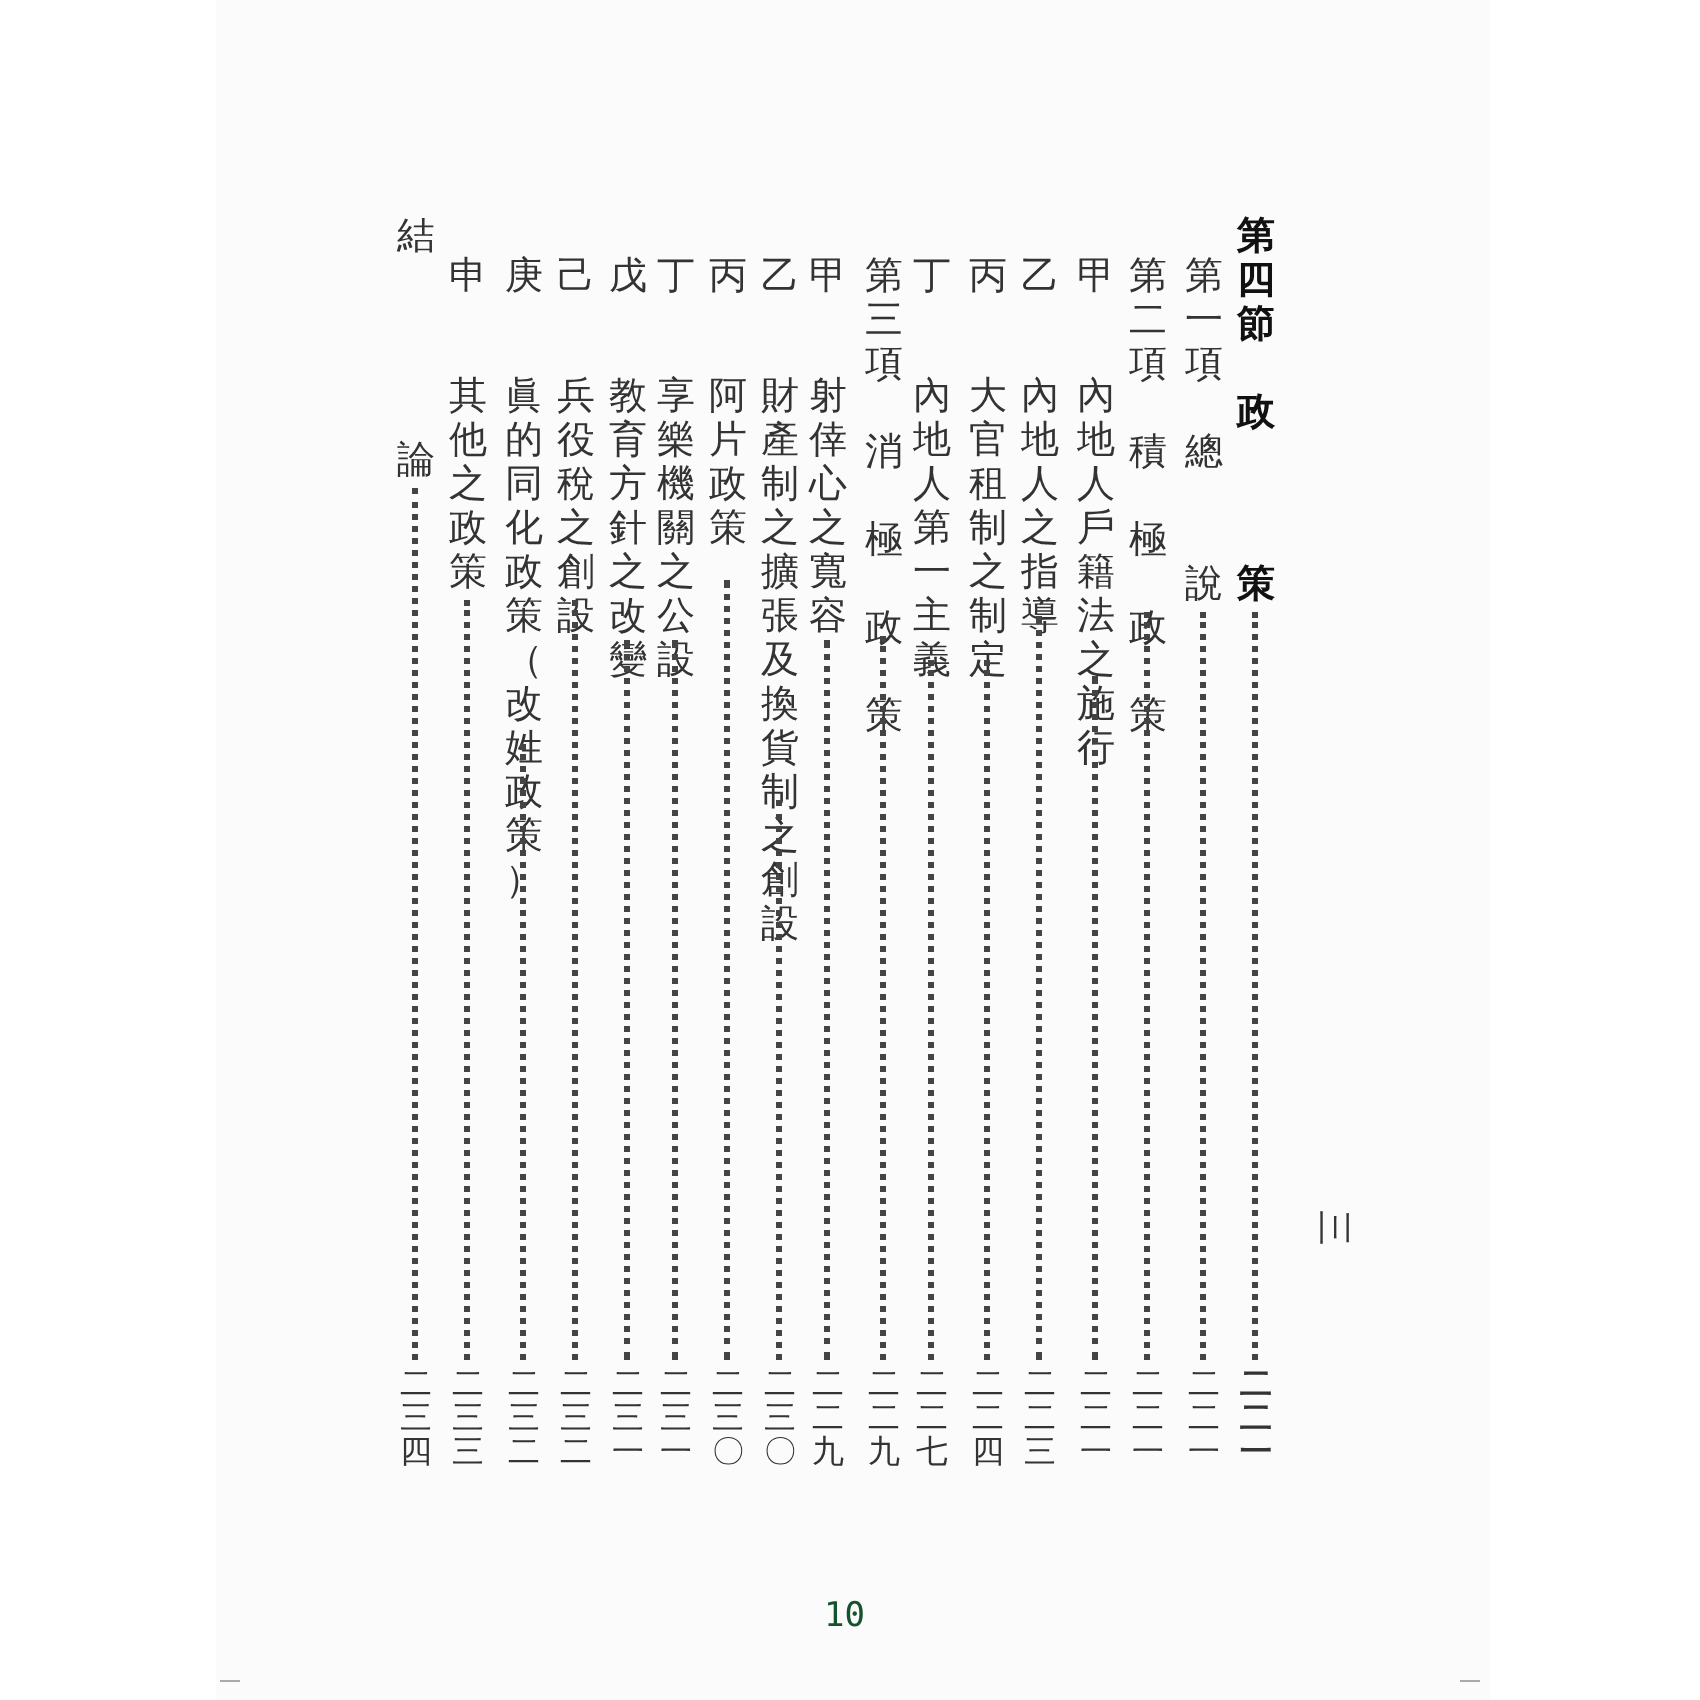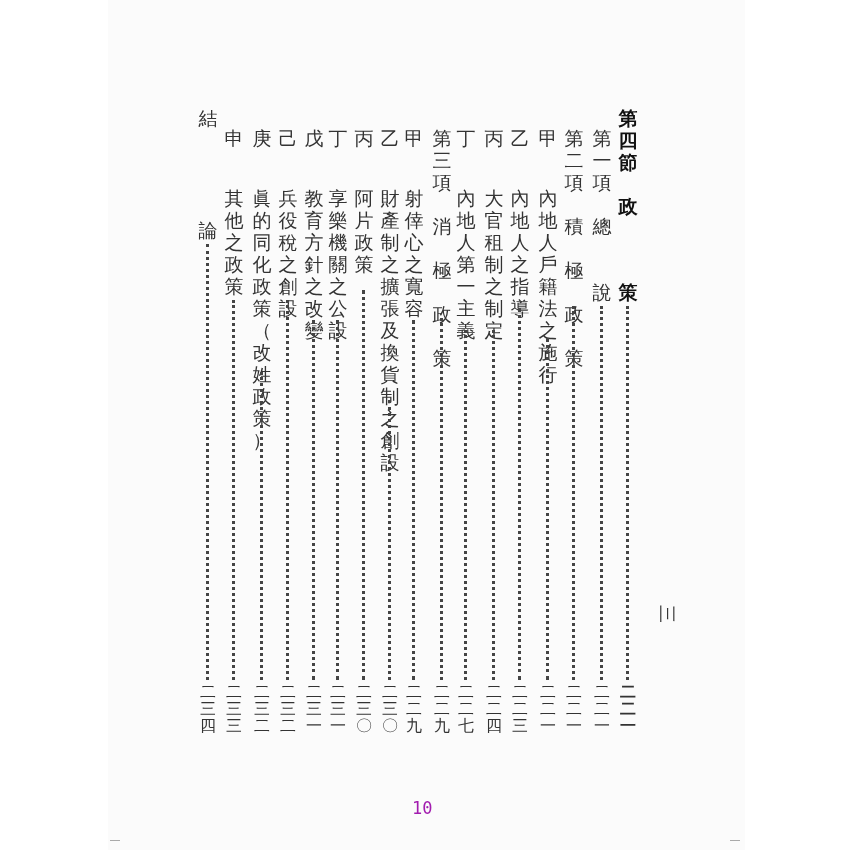--- a/index.html
+++ b/index.html
@@ -7,21 +7,21 @@
   .page{position:absolute;left:108px;top:0;width:637px;height:850px;background:#fbfbfb;}
   .col{position:absolute;top:0;width:24px;font-size:19px;line-height:20px;color:#333;}
   .col .head{position:absolute;left:0;width:24px;text-align:center;}
   .col .head span{display:block;height:22px;}
   .col .title{position:absolute;left:0;width:24px;text-align:center;}
   .col .title span{display:block;height:22px;}
   .col .dots{position:absolute;left:10px;width:4px;border-left:3px dotted #444;}
   .col .num{position:absolute;left:0;top:684px;width:24px;text-align:center;font-size:16px;line-height:16px;color:#333;}
   .col .num span{display:block;height:17px;}
   .bold{color:#111;font-weight:bold;}
-  .pageno{position:absolute;left:412px;top:798px;font-family:"DejaVu Sans Mono",monospace;font-size:17px;color:#a21caf;}
+  .pageno{position:absolute;left:412px;top:798px;font-family:"DejaVu Sans Mono",monospace;font-size:17px;color:#14532d;}
   .marker{position:absolute;left:658px;top:602px;font-size:18px;color:#333;transform:rotate(90deg);}
   .tick{position:absolute;top:840px;width:10px;height:1px;background:#aaa;}
 </style>
 </head>
 <body>
 
 <div class="page"></div>
 <div id="toc">
     <div class="col bold" style="left: 616px;">
       <div class="title" style="top: 108px;">

